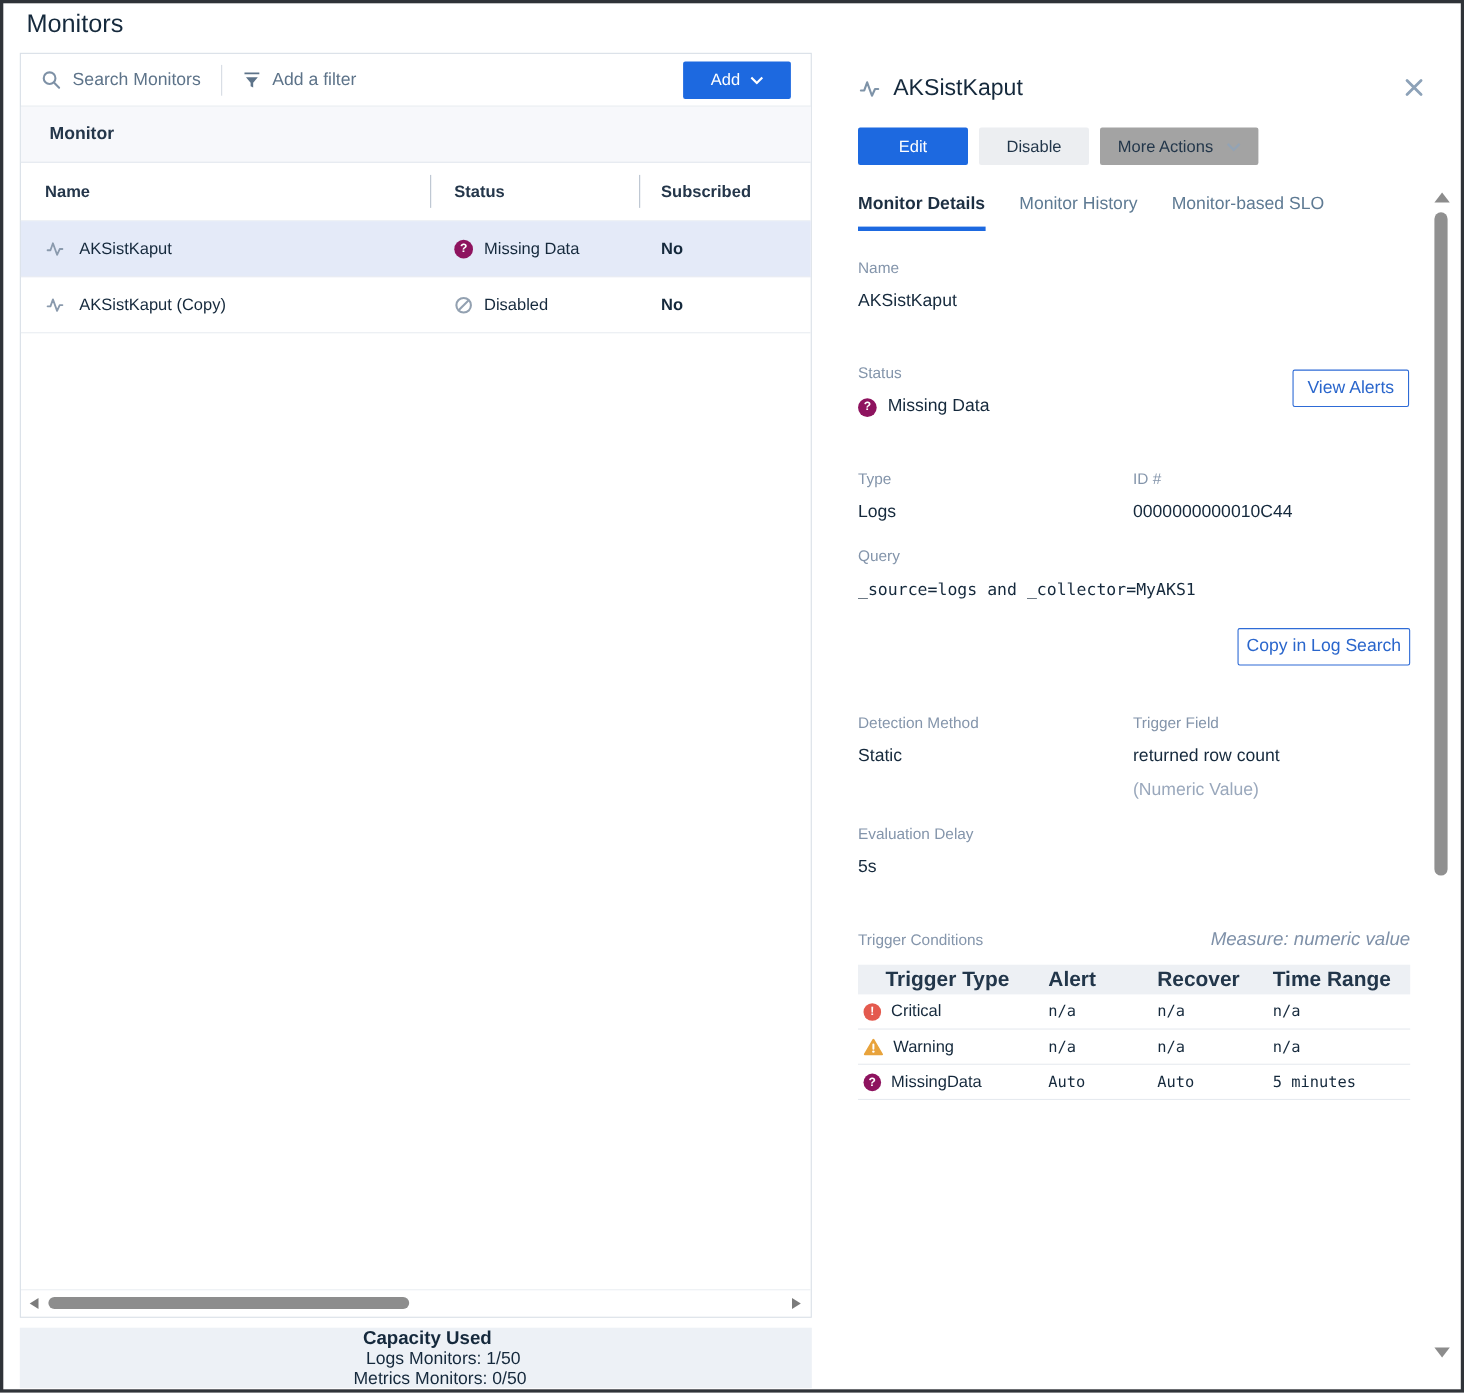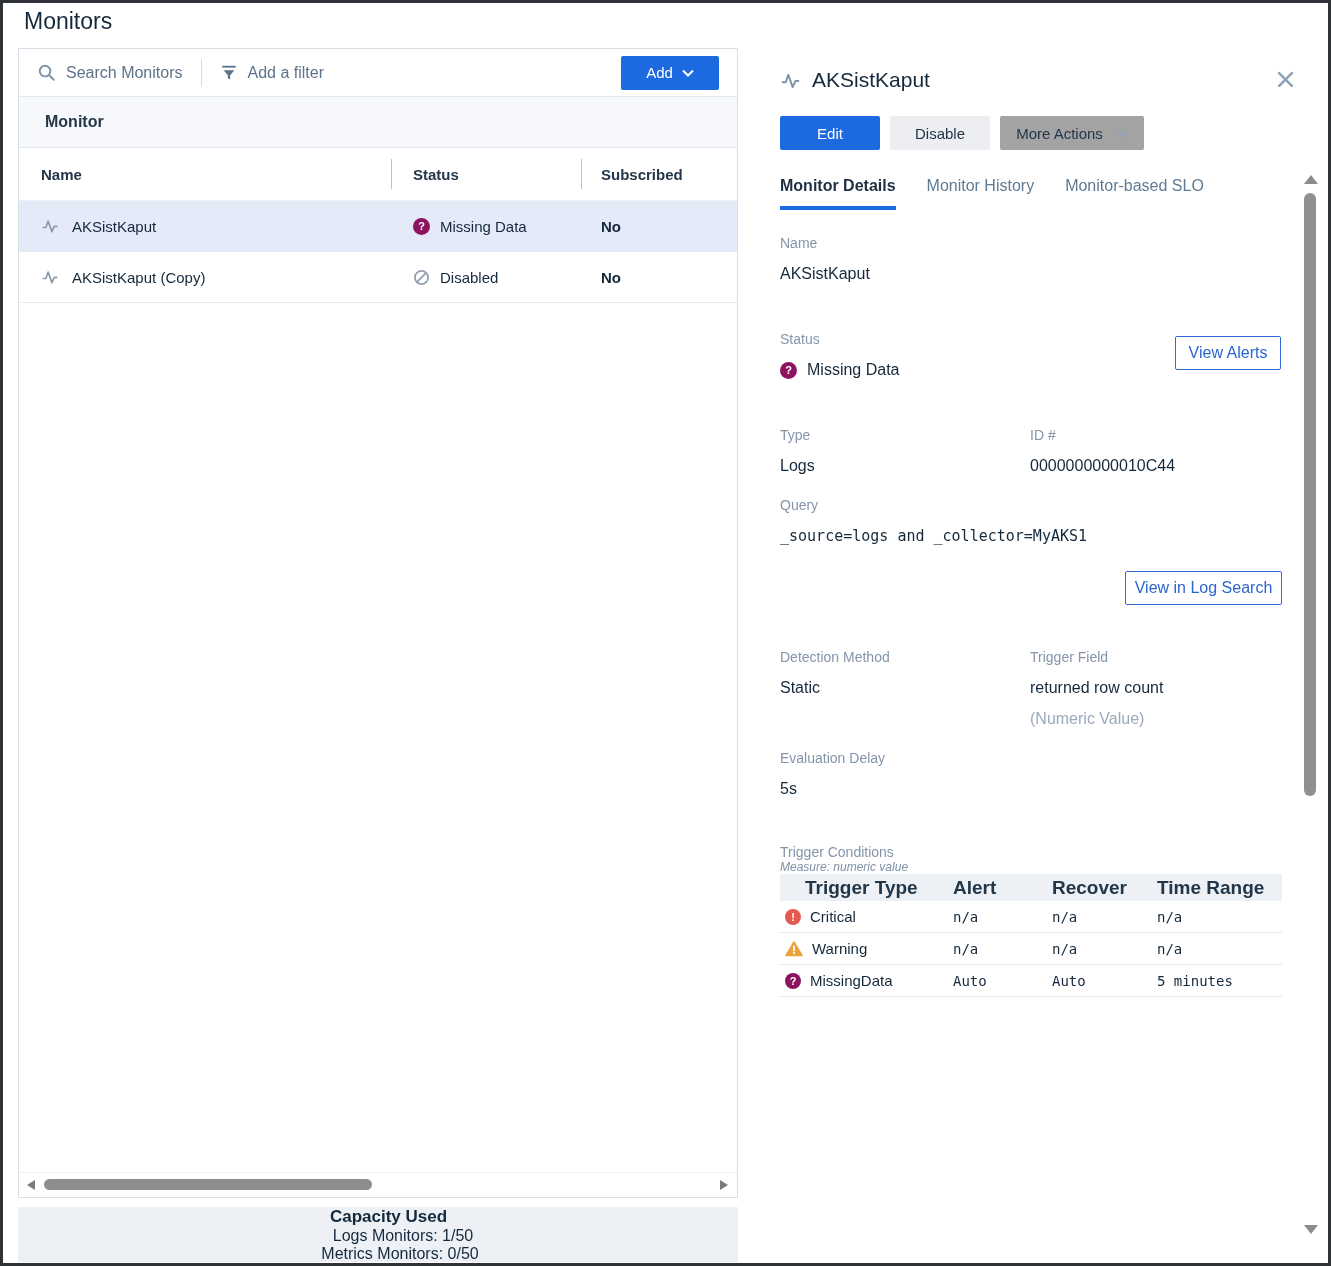--- a/index.html
+++ b/index.html
@@ -80,23 +80,23 @@
   .two-col{display:grid;grid-template-columns:250px 1fr;}
   .mono{font-family:"DejaVu Sans Mono",monospace;font-size:15px;}
   .outline-btn{background:#fff;border:1px solid #2e6bd6;color:#2a66cc;font-size:16px;
     border-radius:2px;display:flex;align-items:center;justify-content:center;
     font-family:inherit;cursor:pointer;}
   .view-alerts{position:absolute;right:1px;top:5px;width:106px;height:34px;}
   .btn-right-wrap{display:flex;justify-content:flex-end;margin-top:24px;}
   .view-log{width:157px;height:34px;}
   .mb20{margin-bottom:20px;} .mb44{margin-bottom:44px;} .mb40{margin-bottom:40px;}
   
-  .tc-head{display:flex;justify-content:space-between;align-items:baseline;flex-direction:column;}
+  .tc-head{display:flex;justify-content:space-between;align-items:baseline;margin-bottom:13px;}
   .tc-label{font-size:14px;color:#8495ab;}
-  .tc-measure{font-size:12px;font-style:italic;color:#7e90a8;}
+  .tc-measure{font-size:17px;font-style:italic;color:#7e90a8;}
   .tc-row{display:grid;grid-template-columns:173px 99px 105px 1fr;align-items:center;}
   .tc-header{background:#edf0f4;height:27px;font-weight:bold;font-size:19px;color:#22364a;}
   .tc-header .tc-cell-first{padding-left:25px;}
   .tc-datarow{height:31px;border-bottom:1px solid #e6eaef;}
   .tc-type{display:flex;align-items:center;gap:9px;padding-left:5px;font-size:15px;color:#15293c;}
   .tc-val{font-family:"DejaVu Sans Mono",monospace;font-size:14px;color:#15293c;}
   
   .v-up{position:absolute;left:1301px;top:172px;width:0;height:0;cursor:pointer;
     border-left:7px solid transparent;border-right:7px solid transparent;border-bottom:9px solid #8c8c8c;}
   .v-thumb{position:absolute;left:1301px;top:190px;width:12px;height:603px;background:#909090;border-radius:6px;cursor:pointer;}
@@ -263,21 +263,21 @@
       <div>
         <div class="flabel">ID #</div>
         <div class="fvalue">0000000000010C44</div>
       </div>
     </div>
 
     <div class="fgroup mb44">
       <div class="flabel">Query</div>
       <div class="fvalue mono">_source=logs and _collector=MyAKS1</div>
       <div class="btn-right-wrap">
-        <button class="outline-btn view-log">View in Log Search</button>
+        <button class="outline-btn view-log">Copy in Log Search</button>
       </div>
     </div>
 
     <div class="fgroup two-col mb20">
       <div>
         <div class="flabel">Detection Method</div>
         <div class="fvalue">Static</div>
       </div>
       <div>
         <div class="flabel">Trigger Field</div>

